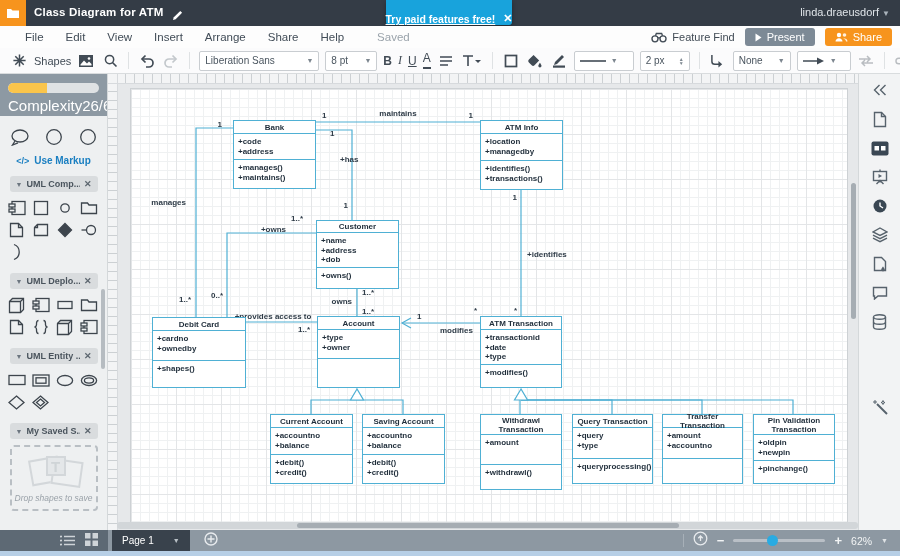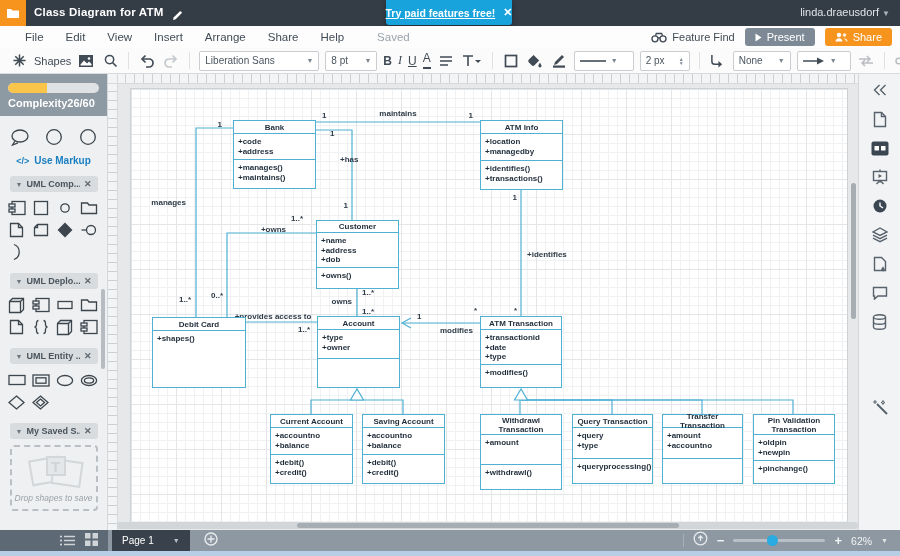--- a/index.html
+++ b/index.html
@@ -6,21 +6,21 @@
   #app{position:relative;width:900px;height:556px;overflow:hidden;background:#fff;
        font-family:"Liberation Sans",sans-serif;-webkit-font-smoothing:antialiased;}
   .abs{position:absolute;}
 
   
   #titlebar{position:absolute;left:0;top:0;width:900px;height:26px;background:#343c46;}
   #doc-icon{position:absolute;left:0;top:0;width:26px;height:26px;background:#f7941d;display:flex;align-items:center;justify-content:center;}
   #doc-title{position:absolute;left:34px;top:6px;color:#fff;font-size:11.5px;font-weight:700;letter-spacing:.2px;}
   #title-pencil{position:absolute;left:172px;top:7px;}
   #banner{position:absolute;left:386px;top:0;width:126px;height:25px;background:#18a3dc;border-radius:0 0 3px 3px;
-          box-shadow:0 2px 5px rgba(0,0,0,.35);display:flex;align-items:center;justify-content:center;gap:8px;}
+          box-shadow:0 2px 5px rgba(0,0,0,.35);display:flex;align-items:flex-end;justify-content:center;gap:8px;}
   #banner-text{color:#fff;font-size:10.5px;font-weight:700;text-decoration:underline;white-space:nowrap;}
   #banner-x{color:#fff;font-size:11px;font-weight:700;cursor:default;}
   #user-menu{position:absolute;right:10px;top:6px;color:#dfe4e8;font-size:11px;}
   #user-menu .caret{font-size:8px;color:#aab3bb;}
 
   
   #menubar{position:absolute;left:0;top:26px;width:900px;height:22px;background:#fdfdfd;border-bottom:1px solid #e2e5e7;display:flex;align-items:center;justify-content:space-between;}
   #menu-items{display:flex;align-items:center;padding-left:14px;gap:0;}
   .menu-item{font-size:11.5px;color:#414c57;padding:0 11px;cursor:default;}
   #saved-status{font-size:11.5px;color:#9aa3ab;margin-left:22px;}
@@ -40,21 +40,21 @@
   .tb-sel .caret{font-size:7px;color:#7c868f;}
   .tb-txt{font-size:11px;color:#414b55;}
   .tb-letter{font-size:12px;color:#414b55;width:14px;text-align:center;}
   .dis{opacity:.35;}
 
   
   #sidebar{position:absolute;left:0;top:74px;width:108px;height:456px;background:#eef0f1;border-right:1px solid #d4d8da;box-sizing:border-box;overflow:hidden;}
   #complexity{height:42px;background:#8d99a3;padding:9px 8px 0 8px;box-sizing:border-box;}
   #complexity-track{height:10px;background:#dfe2e4;border-radius:5px;overflow:hidden;}
   #complexity-fill{height:10px;background:#fbc54b;border-radius:5px 0 0 5px;}
-  #complexity-row{display:flex;margin-top:4px;color:#fff;font-size:11px;font-weight:700;}
+  #complexity-row{display:flex;justify-content:space-between;margin-top:4px;color:#fff;font-size:15px;font-weight:400;}
   #top-shapes{display:flex;justify-content:center;gap:10px;margin-top:10px;}
   #use-markup{display:flex;justify-content:center;align-items:center;gap:5px;margin-top:7px;color:#1a7fc1;font-size:10px;font-weight:700;}
   #markup-glyph{font-size:9px;font-weight:700;}
   .pill{width:88px;margin:10px auto 0 auto;height:16px;background:#d9dcde;border-radius:3px;display:flex;align-items:center;
         font-size:9px;color:#4a545d;font-weight:700;padding:0 6px;box-sizing:border-box;gap:4px;}
   .pill .caret{font-size:7px;color:#6c767f;}
   .pill .lbl{flex:1;overflow:hidden;white-space:nowrap;}
   .pill .x{color:#5c666f;font-size:9px;}
   .shape-grid{width:98px;margin:5px auto 0 auto;display:flex;flex-wrap:wrap;}
   .shape-cell{width:24px;height:22px;display:flex;align-items:center;justify-content:center;}
@@ -591,20 +591,24 @@
             <div>+name</div>
             <div>+address</div>
             <div>+dob</div>
           </div>
           <div class="uml-m" style="height: 20px;">
             <div>+owns()</div>
           </div>
         </div>
         <div class="uml" style="left: 44px; top: 243px; width: 94px; height: 71px;">
           <div class="uml-t" style="height: 13px;">Debit Card</div>
+          <div class="uml-a">
+            <div>+cardno</div>
+            <div>+ownedby</div>
+          </div>
           <div class="uml-m" style="height: 26px;">
             <div>+shapes()</div>
           </div>
         </div>
         <div class="uml" style="left: 209px; top: 242px; width: 83px; height: 72px;">
           <div class="uml-t" style="height: 13px;">Account</div>
           <div class="uml-a">
             <div>+type</div>
             <div>+owner</div>
           </div>

